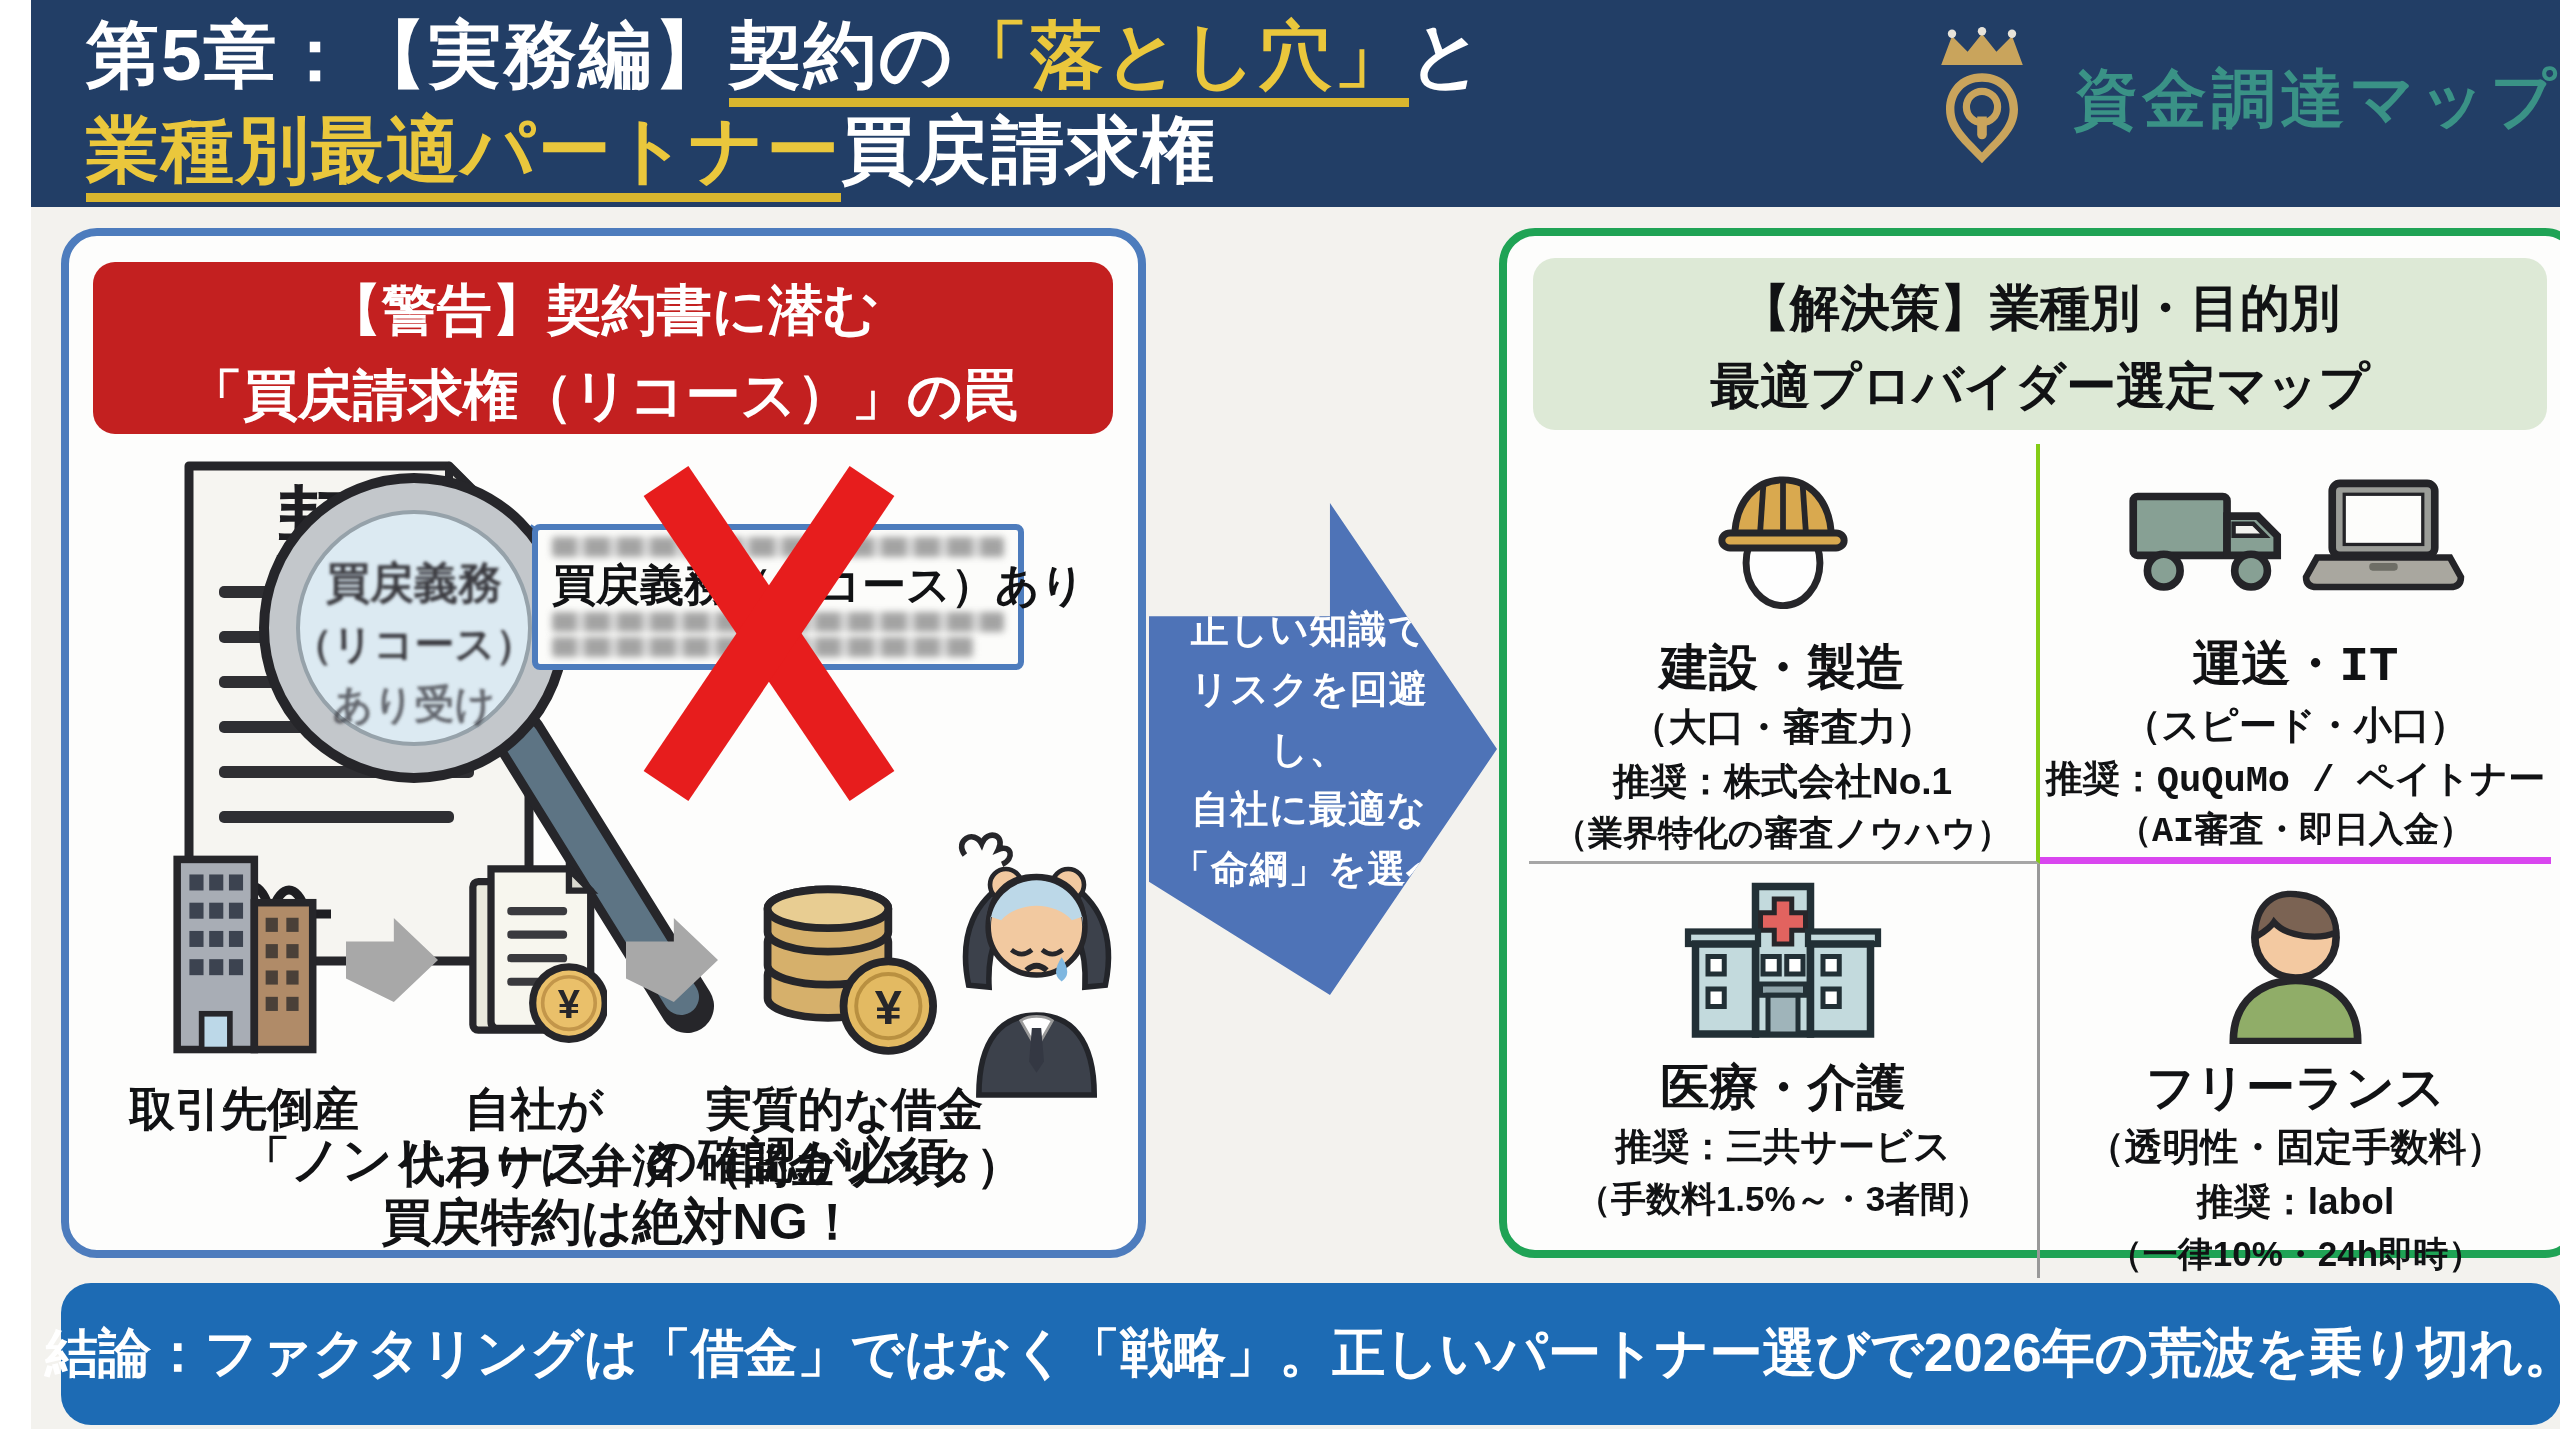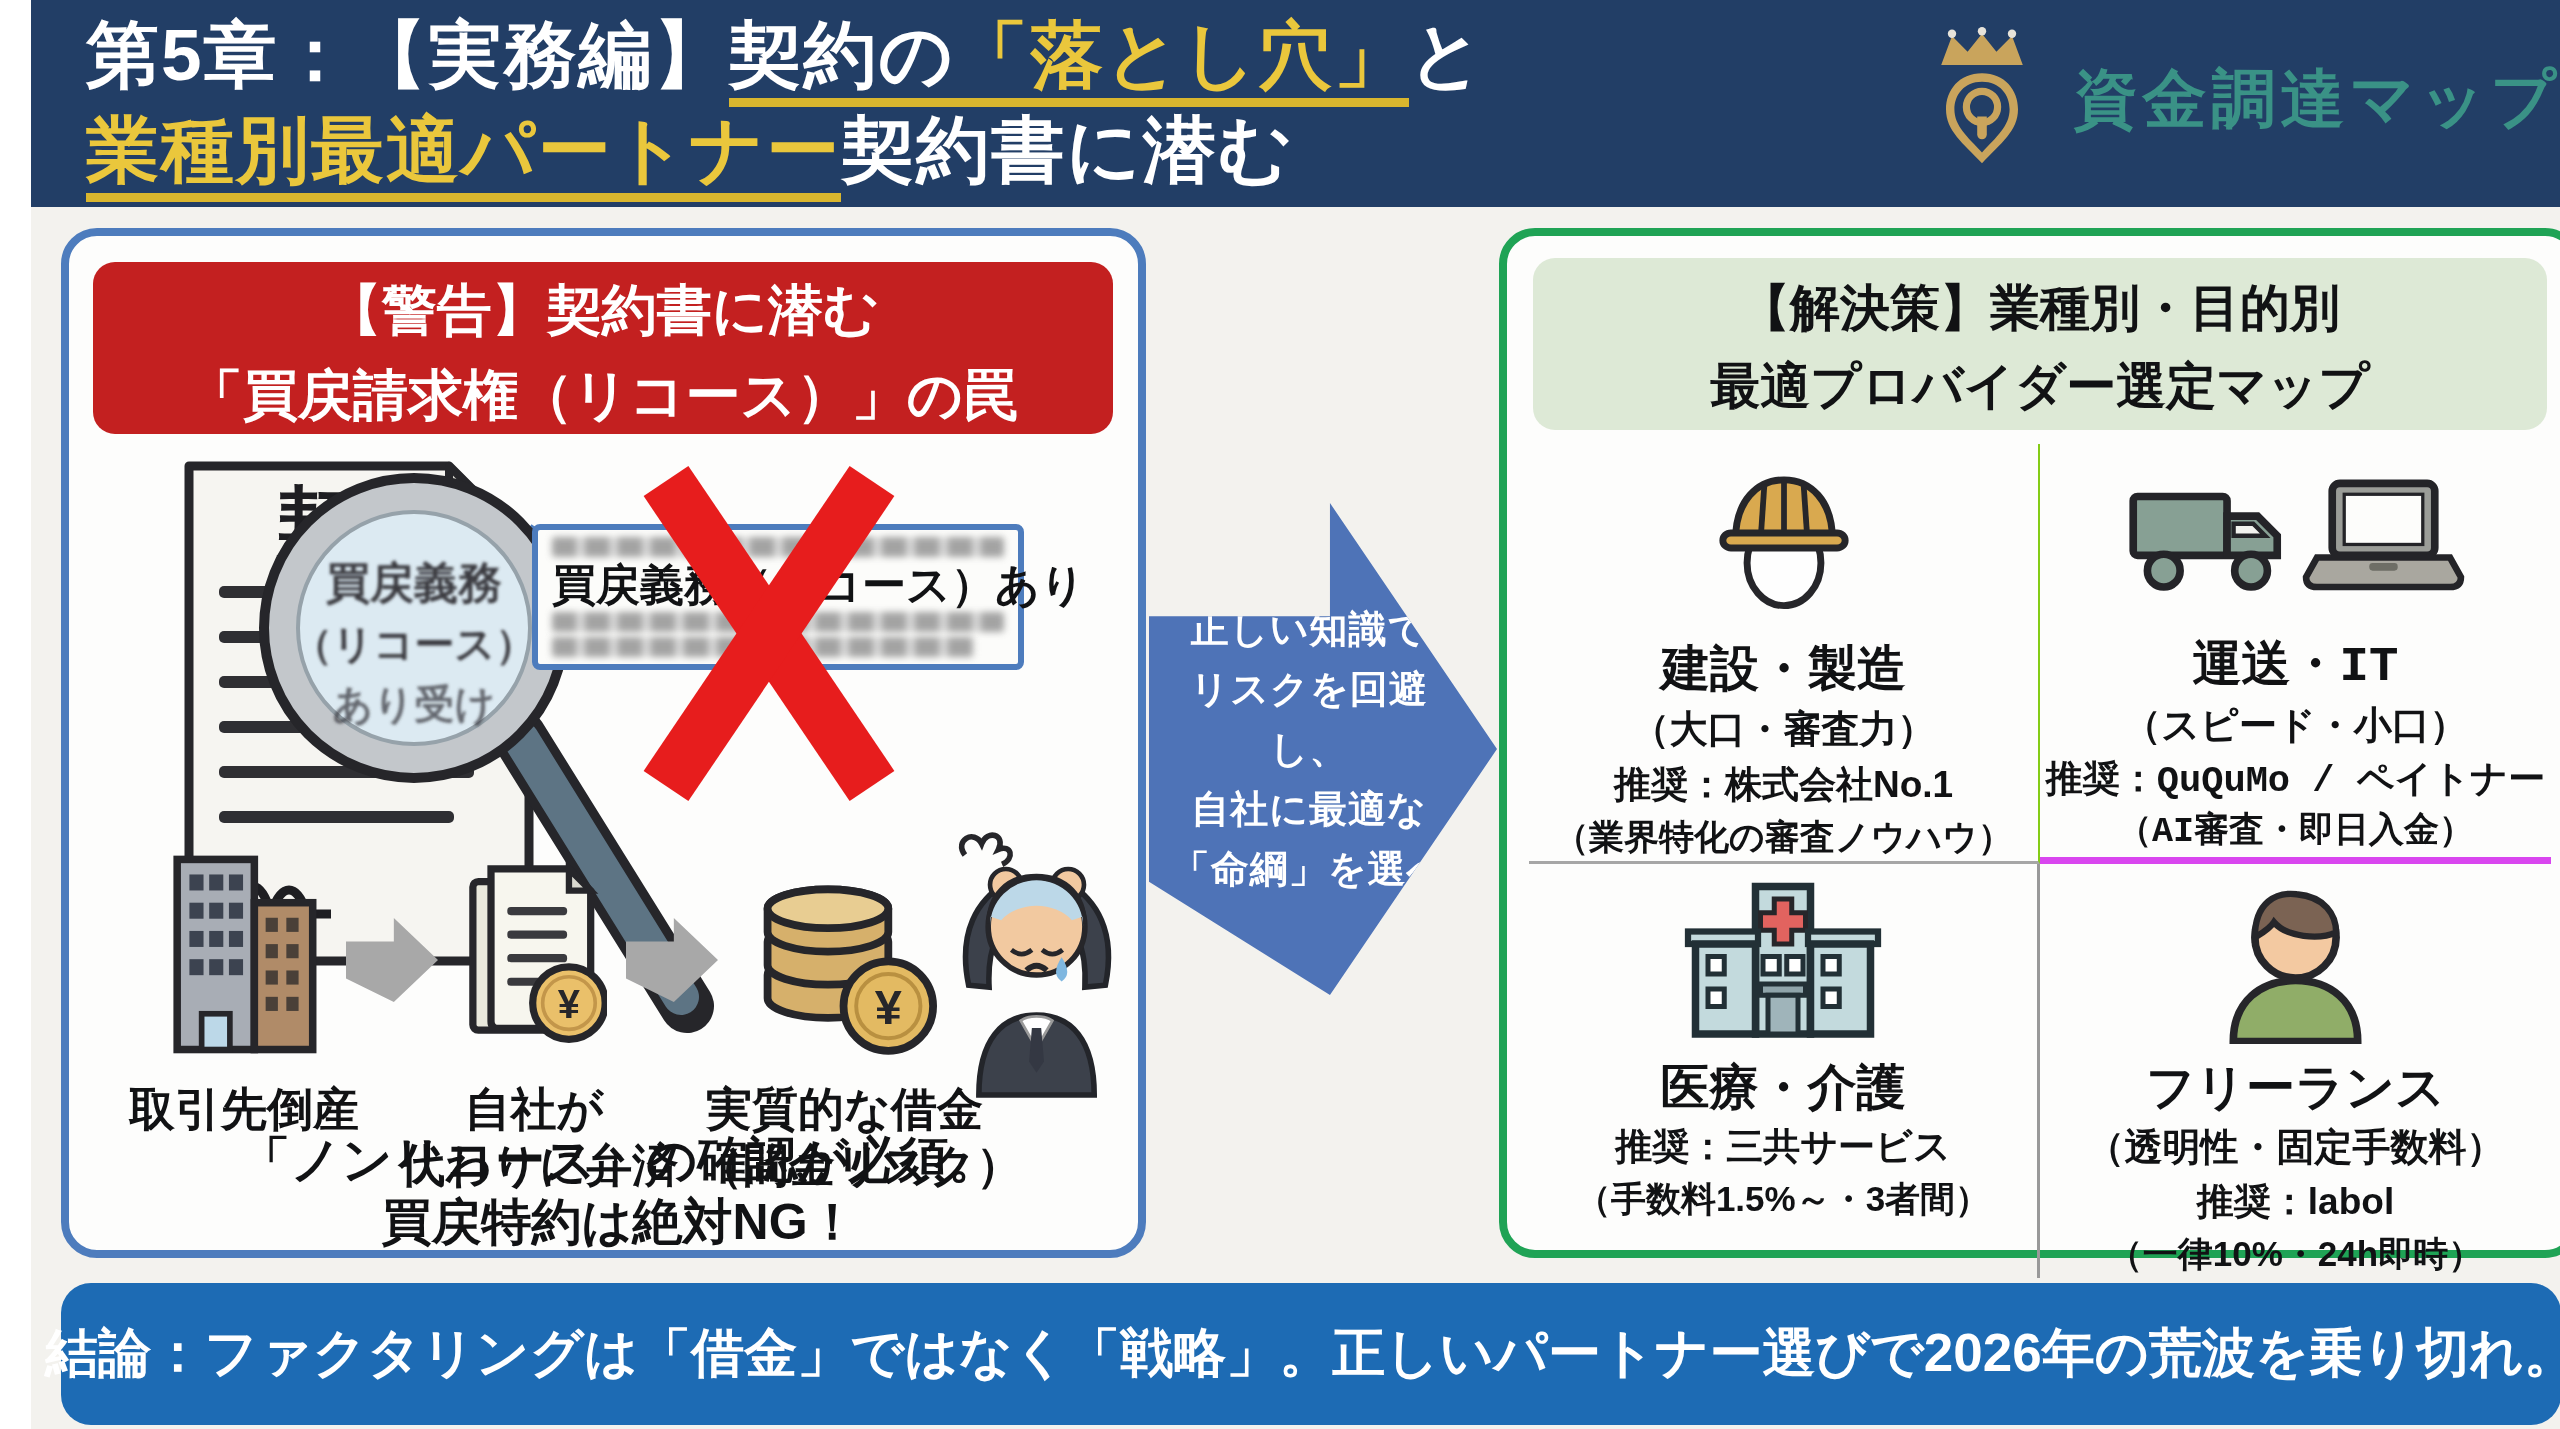--- a/index.html
+++ b/index.html
@@ -51,21 +51,21 @@
   
   .big-arrow{position:absolute;left:1118px;top:503px;width:348px;height:492px;background:var(--arrow-blue);
     clip-path:polygon(0 23%,52% 23%,52% 0,100% 50%,52% 100%,0 77%);}
   .arrow-text{position:absolute;left:3%;top:50%;transform:translateY(-50%);width:86%;text-align:center;
     font-size:38px;color:#fff;line-height:1.58;letter-spacing:1px;}
 
   
   .quad-grid{position:absolute;left:22px;top:208px;width:1022px;height:798px;display:grid;
     grid-template-columns:1fr 1fr;grid-template-rows:1fr 1fr;}
   .quad{display:flex;flex-direction:column;align-items:center;justify-content:flex-start;padding-top:12px;}
-  .quad.q1{border-right:2px solid #84cc16;border-bottom:3px solid #a6a6a6;justify-content:space-between;}
+  .quad.q1{border-right:4px solid #84cc16;border-bottom:3px solid #a6a6a6;}
   .quad.q2{border-bottom:7px solid #d946ef;font-family:Liberation Mono, monospace;}
   .quad.q3{border-right:3px solid #999;}
   .icon-row{height:170px;display:flex;align-items:center;justify-content:center;gap:10px;margin-bottom:10px;}
   .q-title{font-size:49px;color:var(--ink);line-height:1.3;white-space:nowrap;}
   .q-sub{font-size:38px;color:var(--ink);line-height:1.45;white-space:nowrap;}
   .q-rec{font-size:37px;color:var(--ink);line-height:1.45;white-space:nowrap;}
   .q-note{font-size:35px;color:var(--ink);line-height:1.4;white-space:nowrap;}
 
   
   .conclusion{position:absolute;left:30px;top:1283px;width:2500px;height:142px;background:var(--bar-blue);
@@ -73,21 +73,21 @@
     white-space:nowrap;letter-spacing:0;}
 </style>
 </head>
 <body>
 
 <div class="canvas">
 
   <div class="topband">
     <div class="title">
       <div><span>第5章：【実務編】</span><span class="und">契約の</span><span class="hl und">「落とし穴」</span><span>と</span></div>
-      <div><span class="hl und">業種別最適パートナー</span><span>契約書に潜む</span></div>
+      <div><span class="hl und">業種別最適パートナー</span><span>買戻請求権</span></div>
     </div>
     <div class="logo">
       <span>
         <svg width="120" height="150" viewBox="0 0 200 235">
           <path d="M32,64 L50,16 L76,42 L100,12 L124,42 L150,16 L168,64 Z" fill="#c9a45c"></path>
           <circle cx="50" cy="12" r="7" fill="#e7e3da"></circle>
             <circle cx="100" cy="8" r="7" fill="#e7e3da"></circle>
             <circle cx="150" cy="12" r="7" fill="#e7e3da"></circle>
           <path d="M100,78 C62,78 40,106 40,138 C40,174 68,194 100,228 C132,194 160,174 160,138 C160,106 138,78 100,78 Z" fill="#c9a45c"></path>
           <path d="M100,92 C70,92 54,114 54,138 C54,166 76,184 100,210 C124,184 146,166 146,138 C146,114 130,92 100,92 Z" fill="#223e66"></path>

